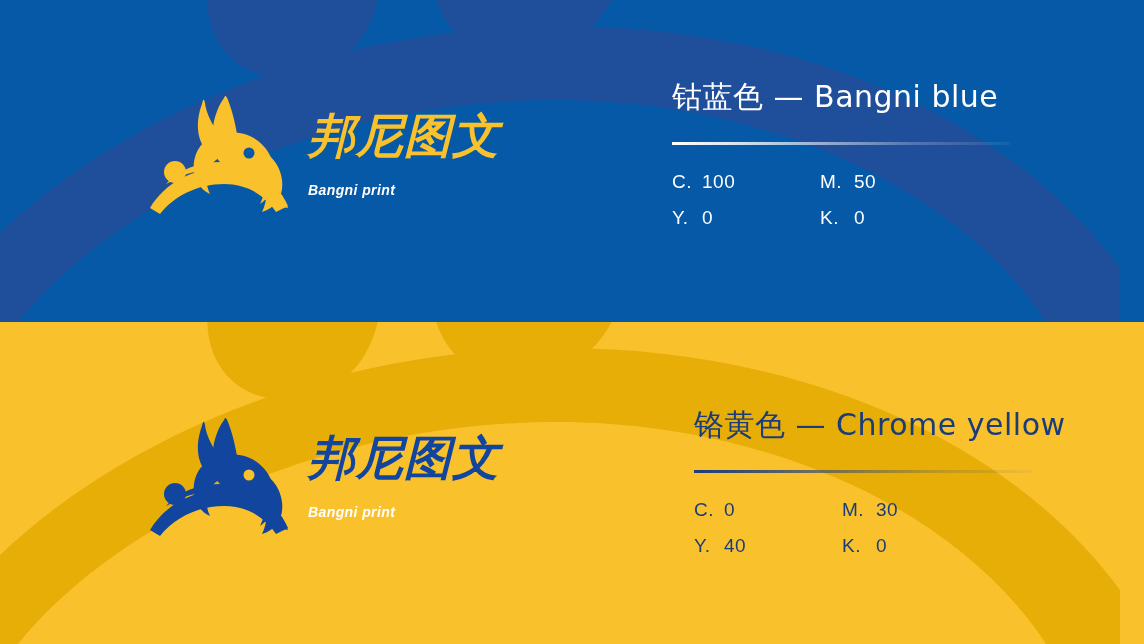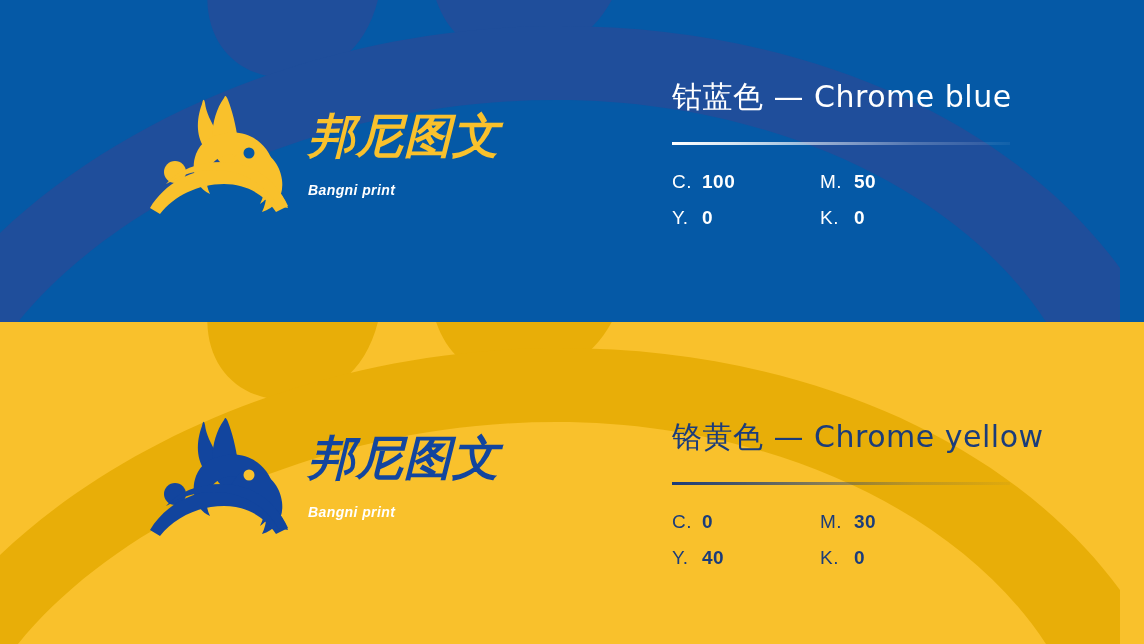--- a/index.html
+++ b/index.html
@@ -117,21 +117,21 @@
     grid-template-columns: 30px 118px 34px 80px;
     row-gap: 14px;
     align-items: baseline;
     font-size: 19px;
     letter-spacing: 0.5px;
     font-family: "Liberation Sans", sans-serif;
   }
   .cmyk-blue   { color: #ffffff; }
   .cmyk-yellow { color: #1B3C7A; }
   .cmyk .k { font-weight: 400; }
-  .cmyk .v { font-weight: 700; }
+  .cmyk .v { font-weight: 400; }
 </style>
 </head>
 <body>
 
 <div class="sheet">
 
   <div class="panel panel-blue">
 
     <svg class="watermark" viewBox="0 0 1144 322" preserveAspectRatio="none">
       <g fill="#1F4E9B">
@@ -154,21 +154,21 @@
           <path d="M22 86 C 34 78 50 74 66 74 C 94 74 118 88 130 110 L 140 112 C 130 84 104 66 74 66 C 50 66 30 74 18 88 Z"></path>
         </g>
       </svg>
       <div class="wordmark">
         <div class="wordmark-cn cn-blue">邦尼图文</div>
         <div class="wordmark-en">Bangni print</div>
       </div>
     </div>
 
     <div class="spec spec-blue">
-      <div class="spec-title title-blue">钴蓝色 — Chrome blue</div>
+      <div class="spec-title title-blue">钴蓝色 — Bangni blue</div>
       <div class="spec-rule rule-blue"></div>
       <div class="cmyk cmyk-blue">
         <span class="k">C.</span>
         <span class="v">100</span>
         <span class="k">M.</span>
         <span class="v">50</span>
         <span class="k">Y.</span>
         <span class="v">0</span>
         <span class="k">K.</span>
         <span class="v">0</span>
@@ -198,21 +198,21 @@
           <path d="M2 112 C 16 88 44 72 76 72 C 106 72 130 86 140 110 L 128 116 C 116 98 98 88 76 88 C 50 88 26 100 12 118 Z"></path>
           <path d="M22 86 C 34 78 50 74 66 74 C 94 74 118 88 130 110 L 140 112 C 130 84 104 66 74 66 C 50 66 30 74 18 88 Z"></path>
         </g>
       </svg>
       <div class="wordmark">
         <div class="wordmark-cn cn-yellow">邦尼图文</div>
         <div class="wordmark-en">Bangni print</div>
       </div>
     </div>
 
-    <div class="spec" style="top:96px;">
+    <div class="spec" style="top:84px;margin-left:22px;">
       <div class="spec-title title-yellow">铬黄色 — Chrome yellow</div>
       <div class="spec-rule rule-yellow"></div>
       <div class="cmyk cmyk-yellow">
         <span class="k">C.</span>
         <span class="v">0</span>
         <span class="k">M.</span>
         <span class="v">30</span>
         <span class="k">Y.</span>
         <span class="v">40</span>
         <span class="k">K.</span>

